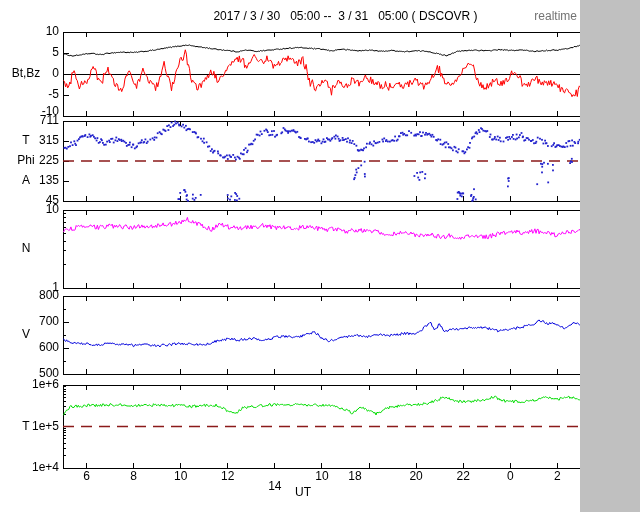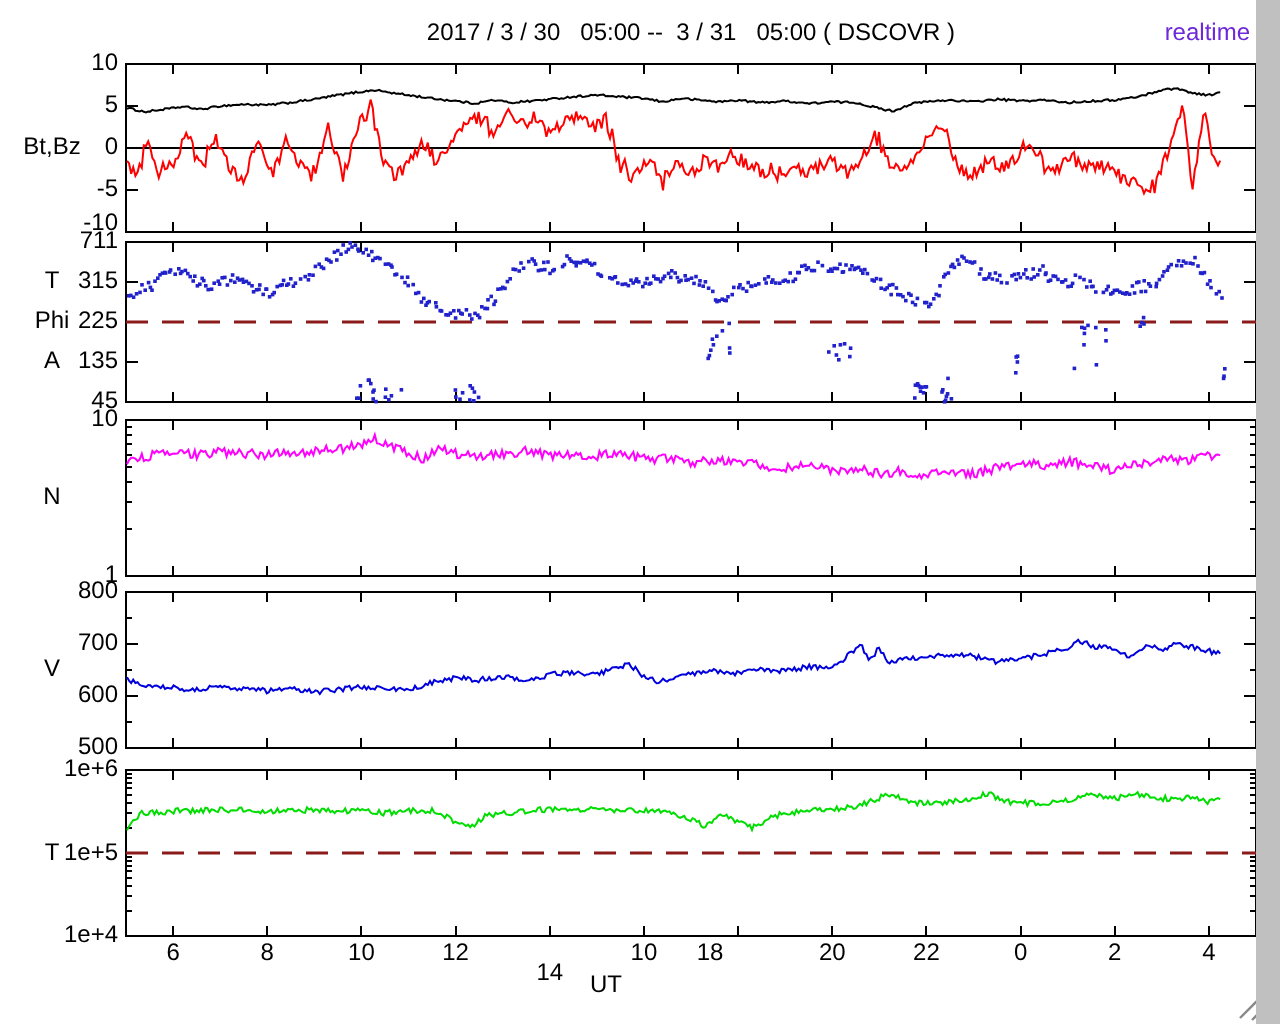--- a/index.html
+++ b/index.html
@@ -1,23 +1,23 @@
 <!DOCTYPE html>
 <html><head>
 <meta charset="utf-8">
 <style>
   html,body{margin:0;padding:0;background:#c0c0c0;}
   #screen{
-    position:relative;width:628px;height:512px;background:#ffffff;
+    position:relative;width:580px;height:512px;background:#ffffff;
     font-family:"Liberation Sans","DejaVu Sans",sans-serif;color:#000;
     overflow:hidden;
   }
   .t{position:absolute;white-space:pre;line-height:13px;font-size:12px;}
   #title{top:10px;left:63px;width:565px;text-align:center;}
-  #realtime{top:10px;right:3px;color:#6d28d9;}
+  #realtime{top:10px;right:3px;color:#737373;}
   #ut-label{top:486px;left:295px;width:100px;text-align:left;}
   .ytick{width:40px;text-align:right;left:19px;}
   .xtick{width:26px;text-align:center;}
   .plabel{left:0px;width:52px;text-align:center;}
   svg{position:absolute;top:0;left:0;}
 </style>
 </head>
 <body>
 
 <div id="screen">

